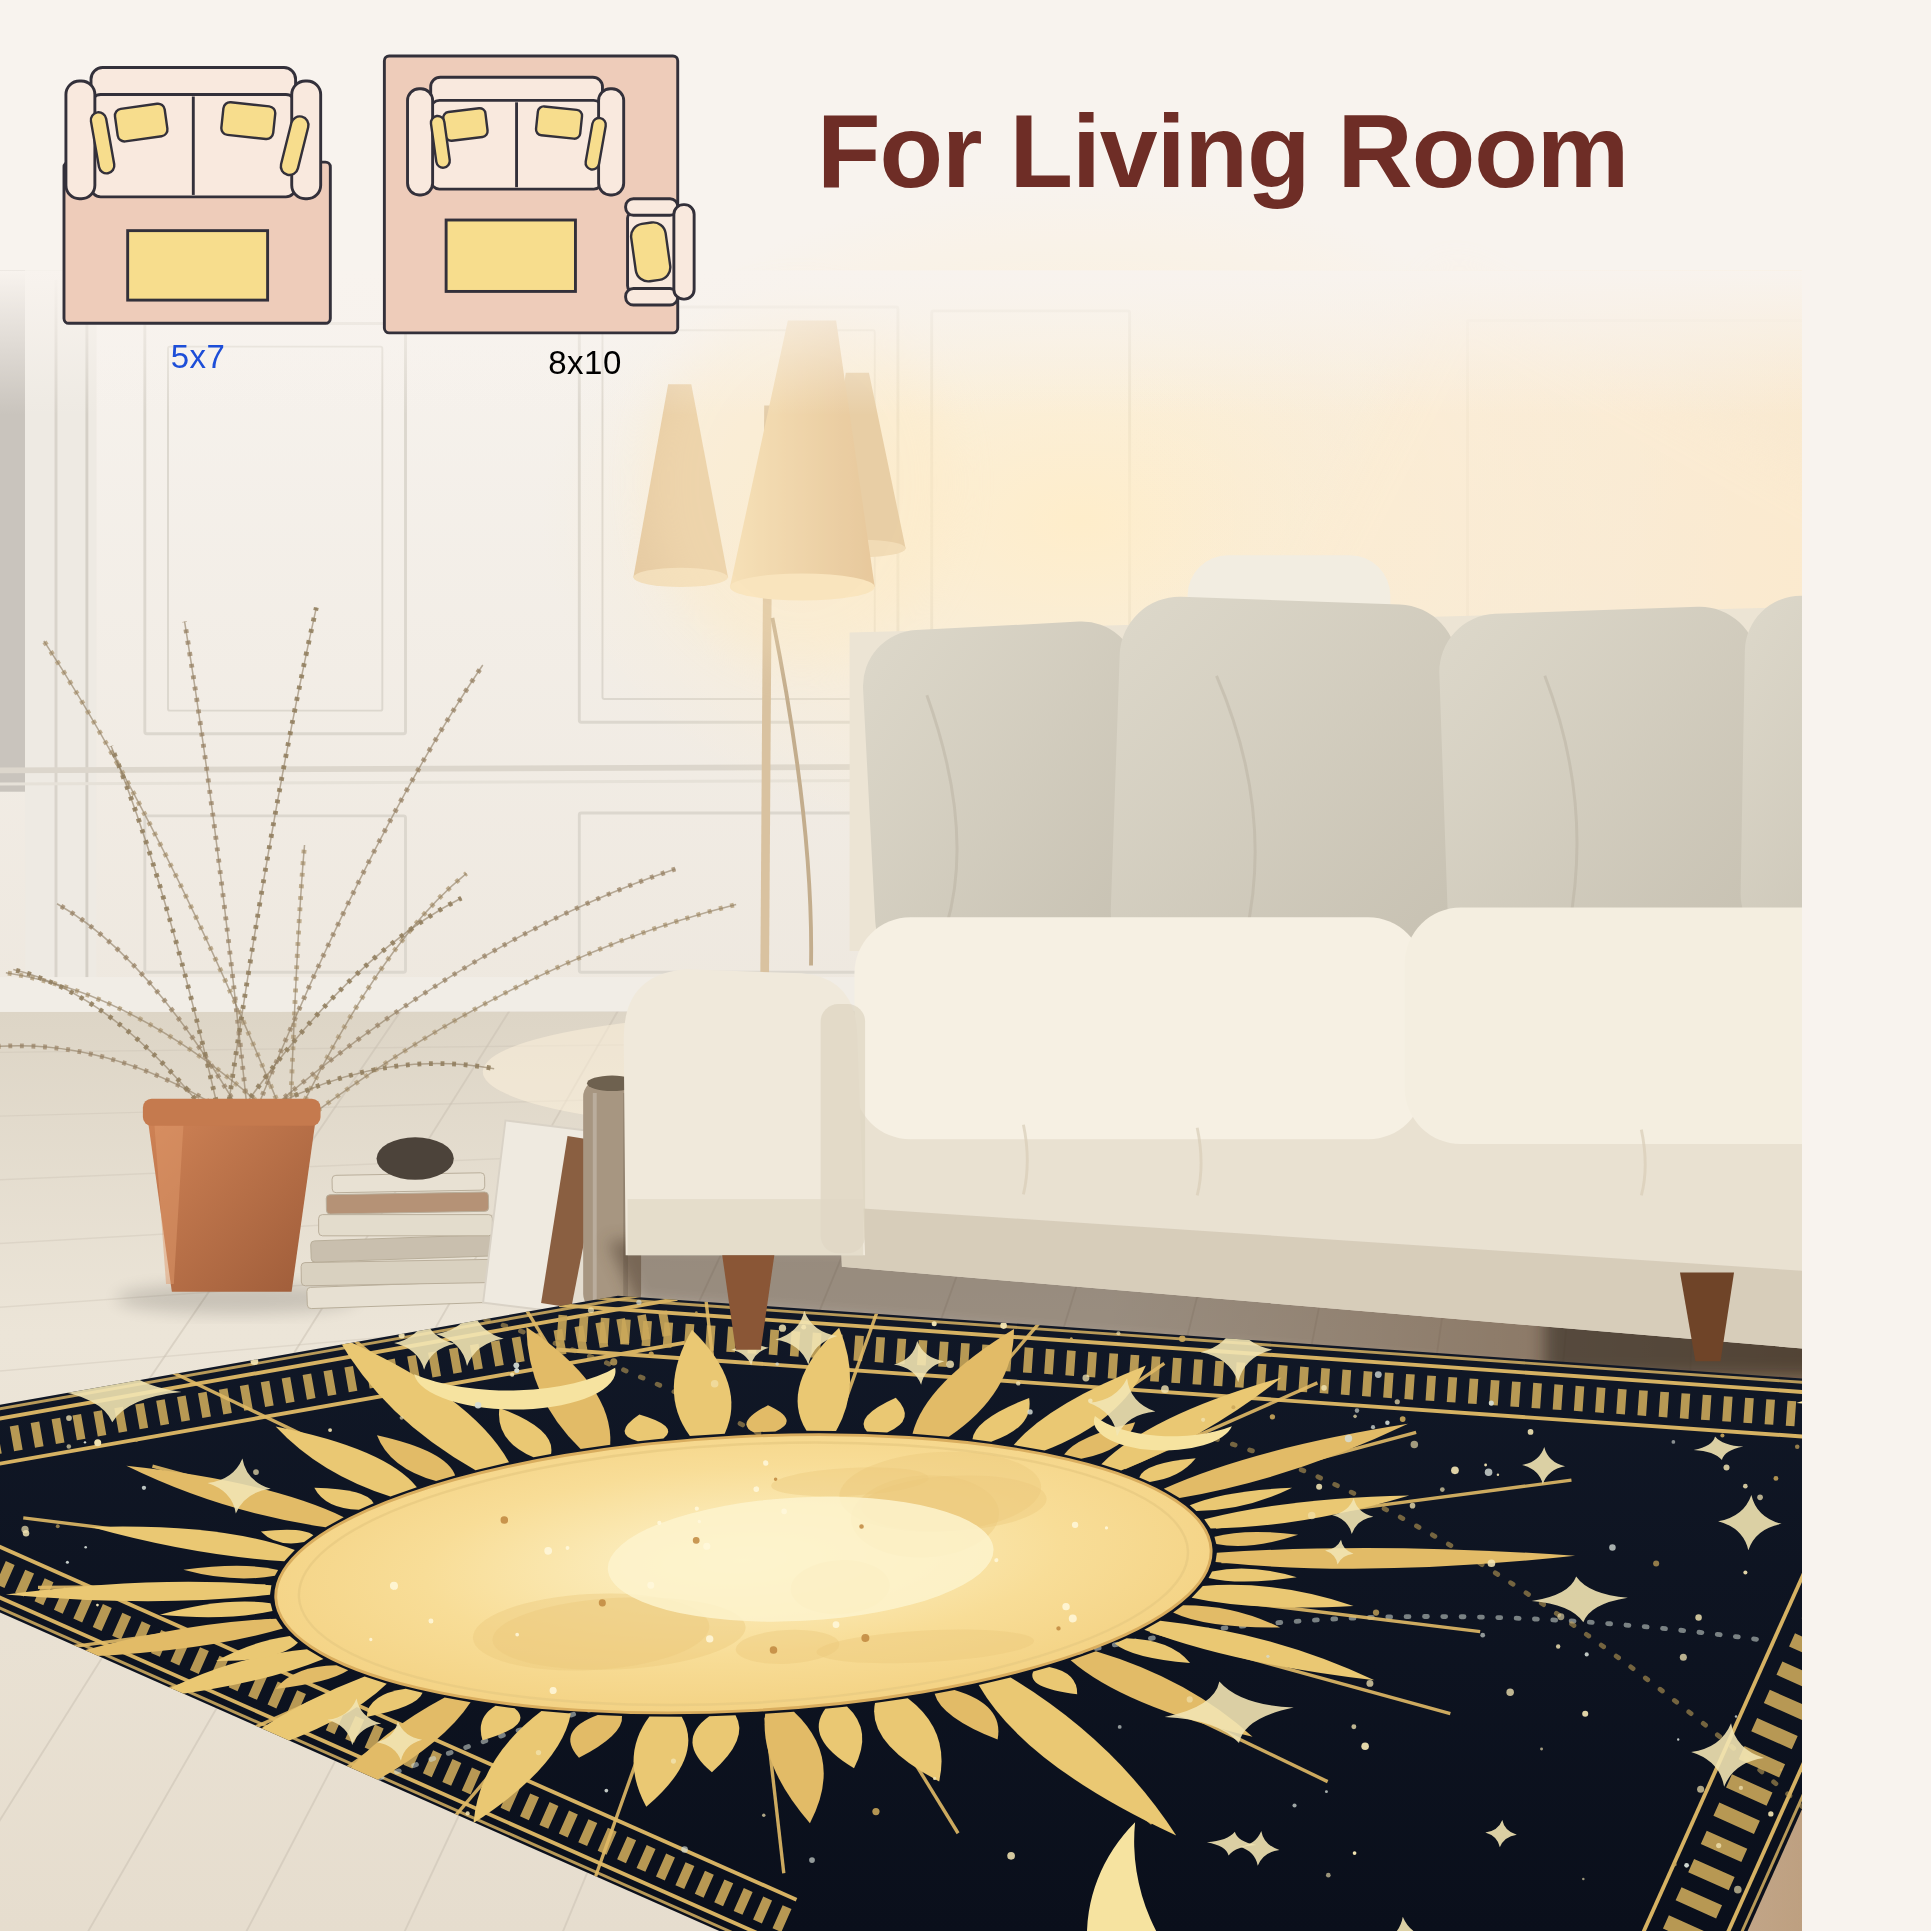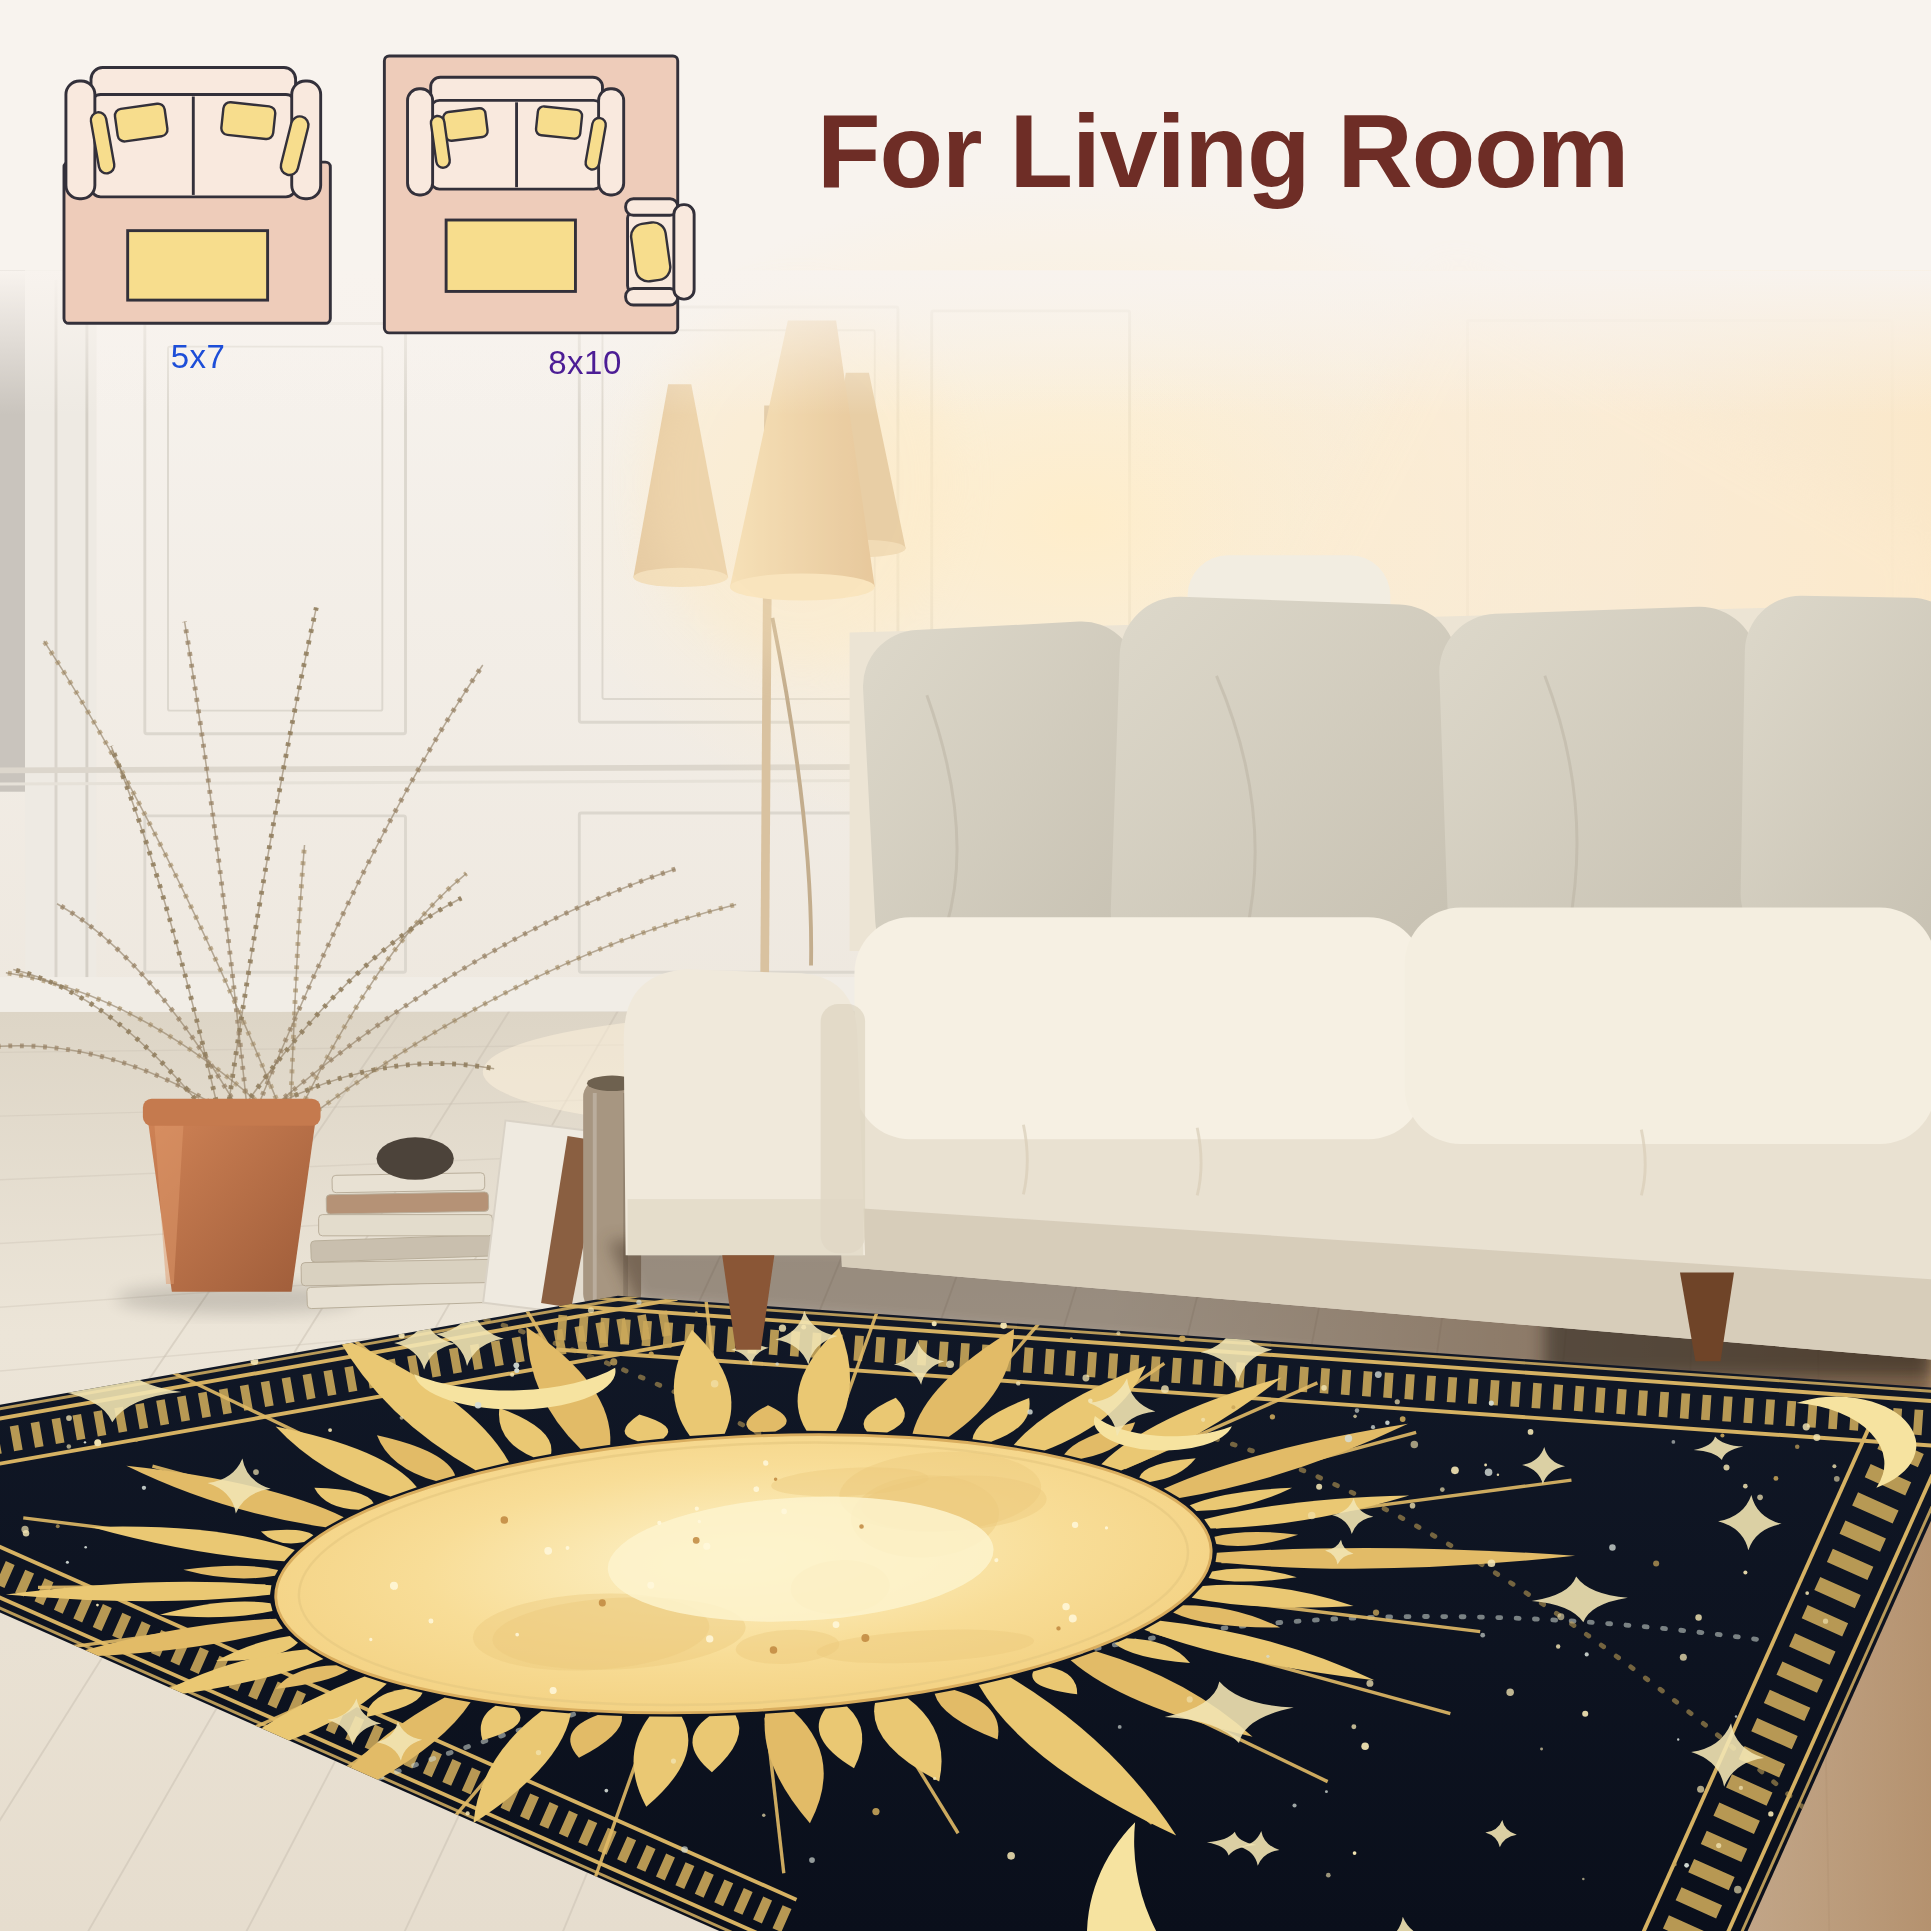--- a/index.html
+++ b/index.html
@@ -1,17 +1,17 @@
 <!DOCTYPE html>
 <html><head>
 <meta charset="utf-8">
 <style>
   html,body{margin:0;padding:0;background:#f8f3ee;}
-  .stage{position:relative;width:1931px;height:1931px;overflow:hidden;
-         background:#f8f3ee;font-family:"Liberation Sans",sans-serif;}
+  .stage{position:relative;width:1782px;height:1931px;overflow:hidden;
+         background:#f8f3ee;font-family:"Liberation Sans",sans-serif;padding-left:20px;}
   svg{display:block;}
   #scene{position:absolute;left:0;top:0;}
   #diagrams{position:absolute;left:0;top:0;}
   .page-title{position:absolute;left:817px;top:27px;width:1120px;
     font-size:104px;font-weight:bold;letter-spacing:-1px;color:#6e2d26;line-height:1.05;}
   .page-desc{position:absolute;left:821px;top:180px;width:1096px;
     font-size:44px;color:#6f362c;line-height:1.34;letter-spacing:0.2px;}
   .diagram-label{position:absolute;transform:translateX(-50%);
     font-size:33px;color:#6f4e28;letter-spacing:0.5px;}
   #label-5x7{left:198px;top:338px;}
@@ -614,15 +614,15 @@
         <rect x="648" y="206" width="54" height="17" rx="8"></rect>
         <rect x="648" y="299" width="54" height="17" rx="8"></rect>
         <rect x="698" y="212" width="21" height="98" rx="10"></rect>
         <rect x="656" y="231" width="36" height="60" rx="13" fill="#f7dd8d" stroke-width="2.5" transform="rotate(-8 674 261)"></rect>
       </g>
     </g>
   </svg>
 
   <h1 class="page-title" style="color: rgb(110, 45, 38);">For Living Room</h1>
   <div class="diagram-label" id="label-5x7" style="color: #1d4ed8;">5x7</div>
-  <div class="diagram-label" id="label-8x10" style="color: #4c1d95;">8x10</div>
+  <div class="diagram-label" id="label-8x10" style="color: #000000;">8x10</div>
 </div>
 
 
 </body></html>

